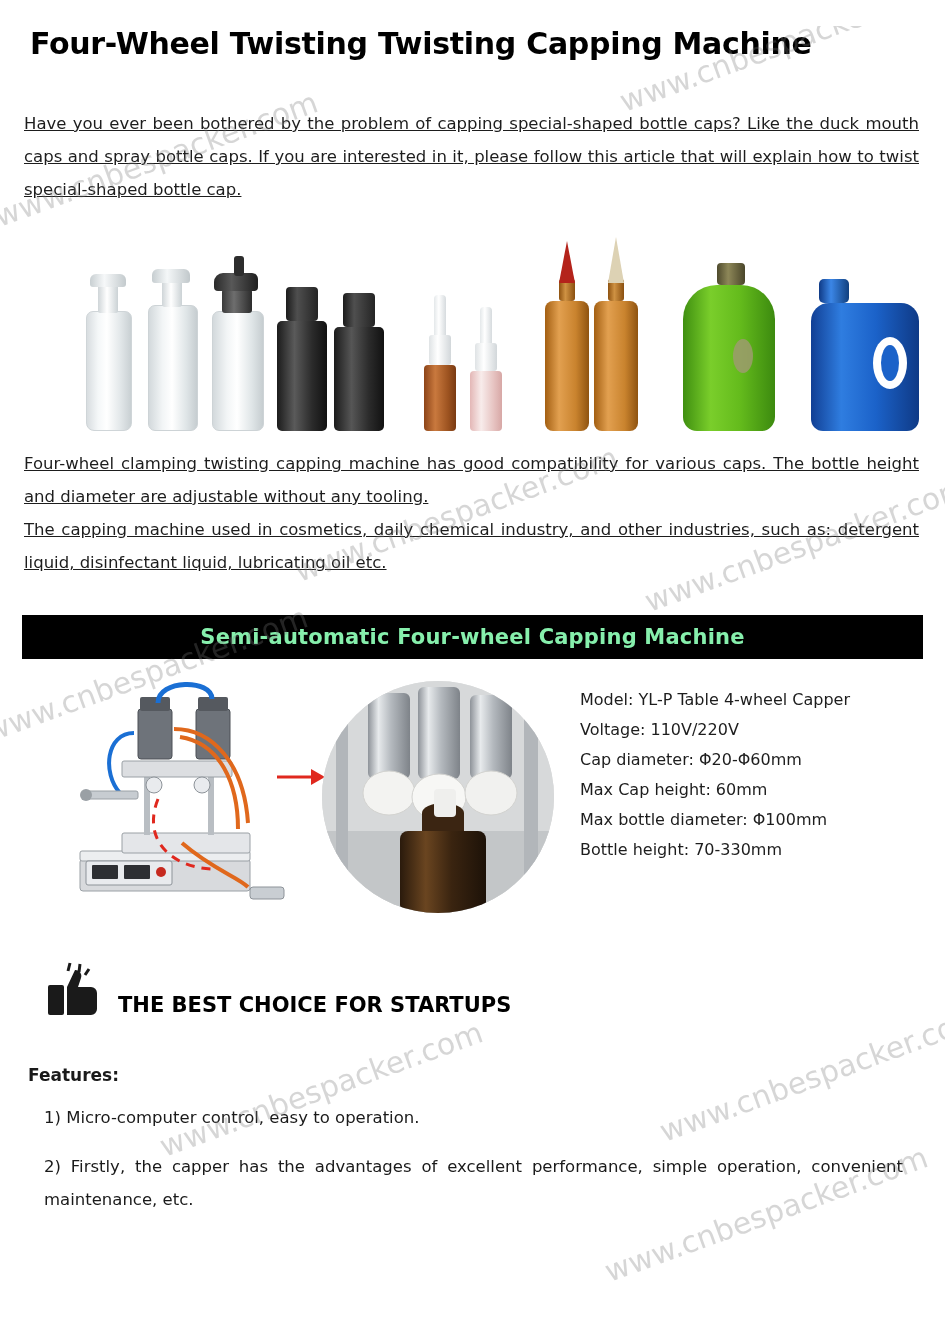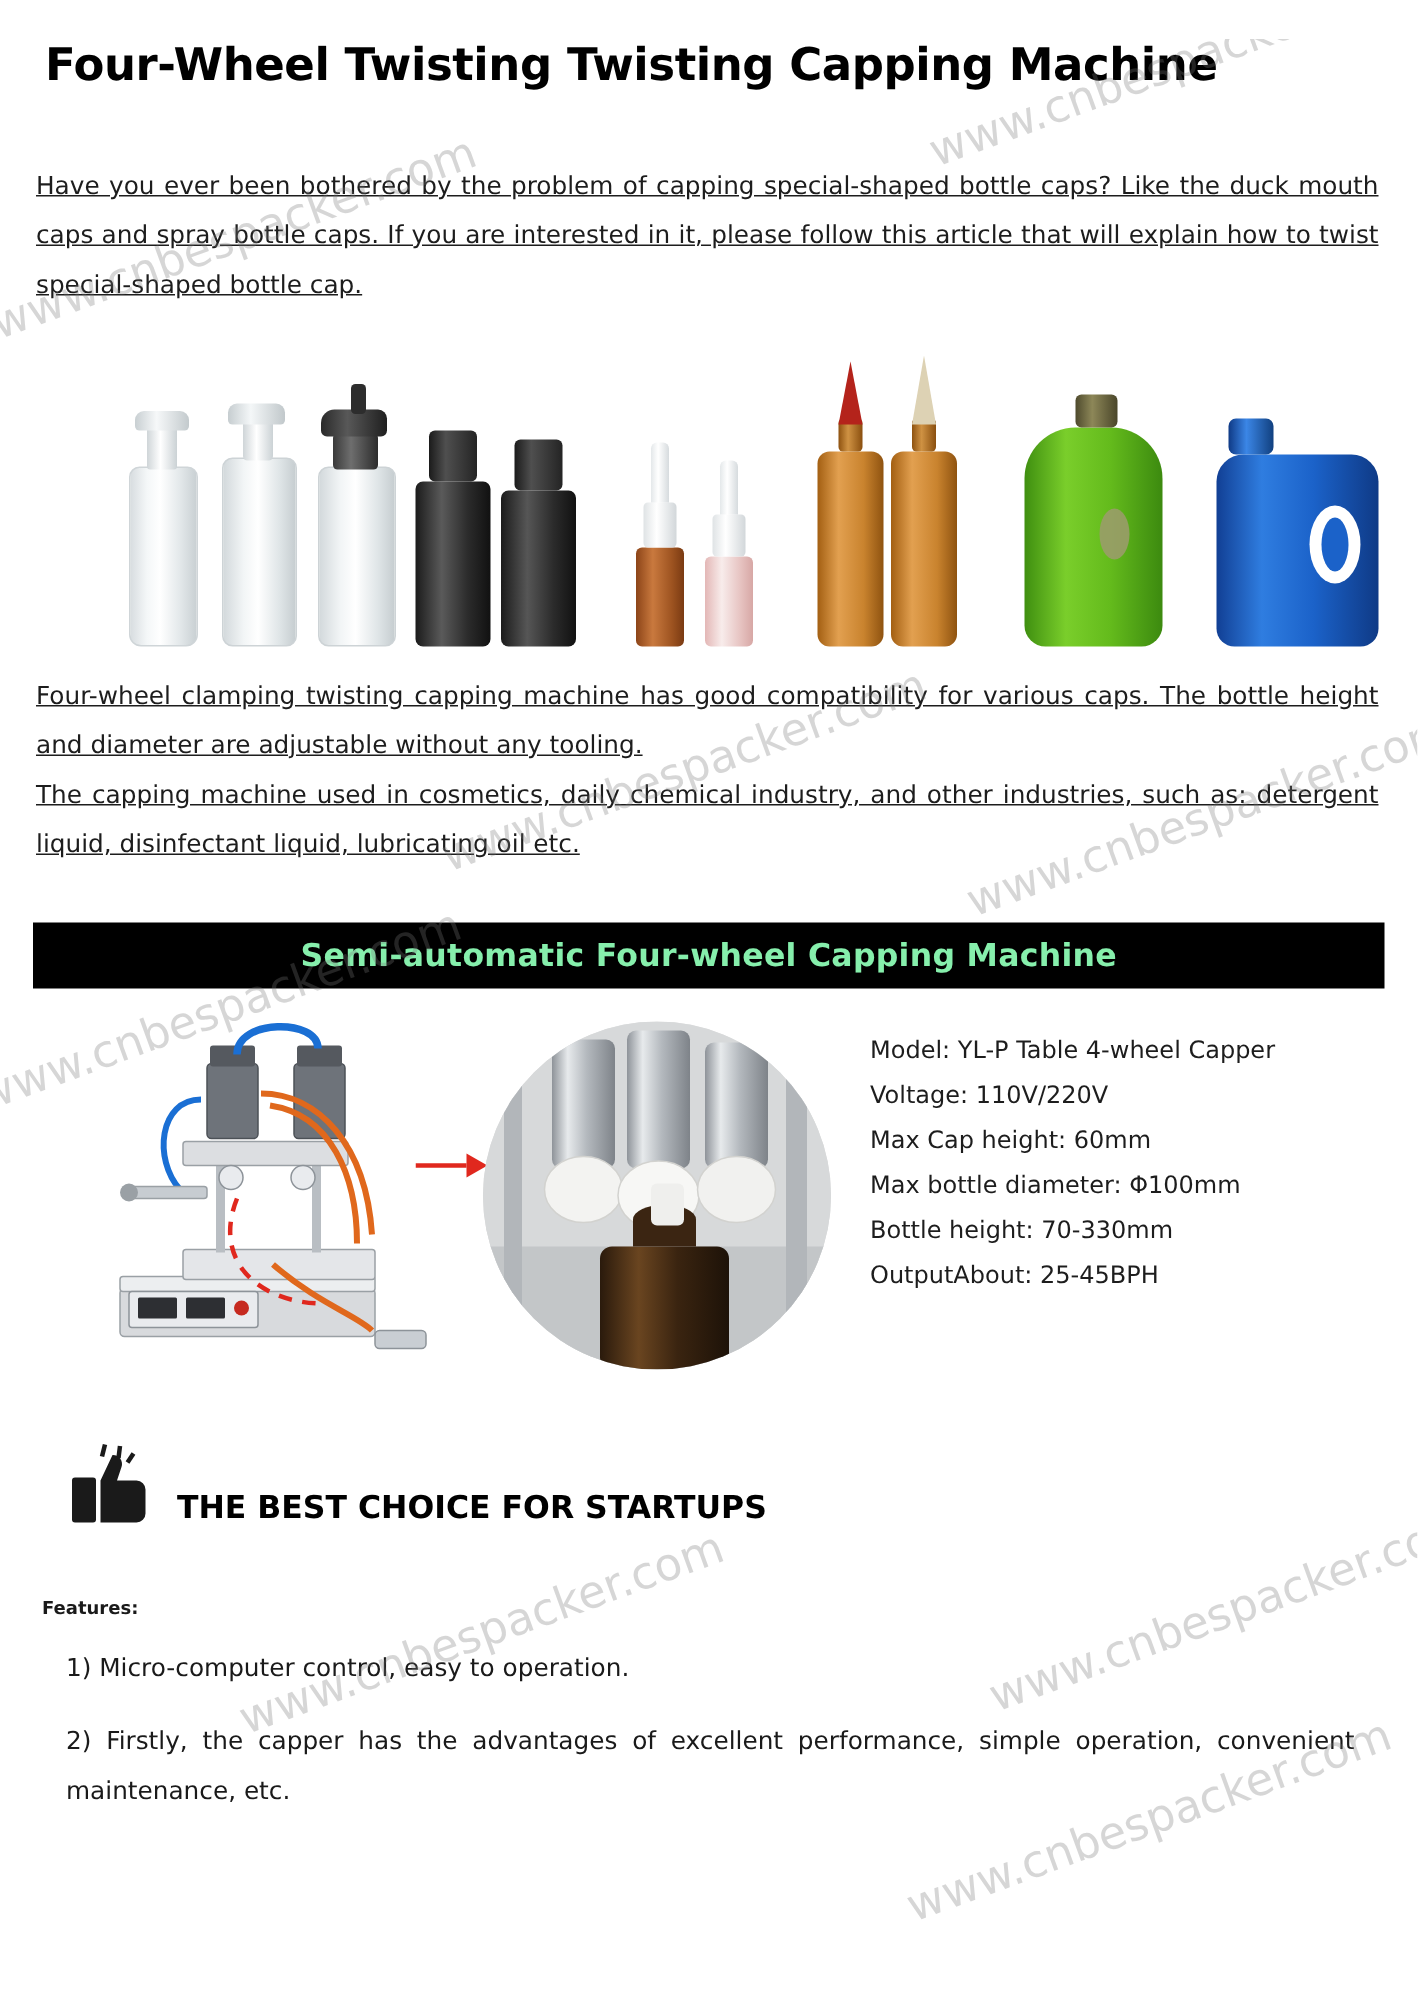--- a/index.html
+++ b/index.html
@@ -154,21 +154,21 @@
     margin-bottom: 6px;
     color: #000;
   }
 
   
   .features {
     margin-top: 42px;
     padding: 0 4px 0 6px;
   }
   .features-title {
-    font-size: 12px;
+    font-size: 17px;
     font-weight: bold;
     margin: 0 0 4px 0;
   }
   .feature-item {
     font-size: 16.5px;
     line-height: 33px;
     text-align: justify;
     margin: 16px;
   }
 </style>
@@ -353,24 +353,24 @@
 
         <rect x="78" y="150" width="86" height="82" rx="8" fill="url(#glassb)"></rect>
         <path d="M100 150 h42 v-18 a21 10 0 0 0 -42 0 z" fill="#3b2512"></path>
         <rect x="112" y="108" width="22" height="28" rx="4" fill="#efefed"></rect>
       </svg>
     </div>
 
     <div class="spec-list">
       <div>Model: YL-P Table 4-wheel Capper</div>
       <div>Voltage: 110V/220V</div>
+      <div>Cap diameter: Φ20-Φ60mm</div>
       <div>Max Cap height: 60mm</div>
       <div>Max bottle diameter: Φ100mm</div>
       <div>Bottle height: 70-330mm</div>
-      <div>OutputAbout: 25-45BPH</div>
     </div>
   </div>
 
   <div class="choice-row">
     <div class="thumb-icon">
       <svg width="62" height="62" viewBox="0 0 62 62">
         <rect x="4" y="24" width="16" height="30" rx="2" fill="#1a1a1a"></rect>
         <path d="M23 54 h24 a6 6 0 0 0 6 -6 v-16 a6 6 0 0 0 -6 -6 h-13 l3 -9 a6 6 0 0 0 -6 -8 l-8 17 z" fill="#1a1a1a"></path>
         <line x1="26" y1="2" x2="24" y2="10" stroke="#1a1a1a" stroke-width="3"></line>
         <line x1="36" y1="3" x2="35" y2="11" stroke="#1a1a1a" stroke-width="3"></line>

